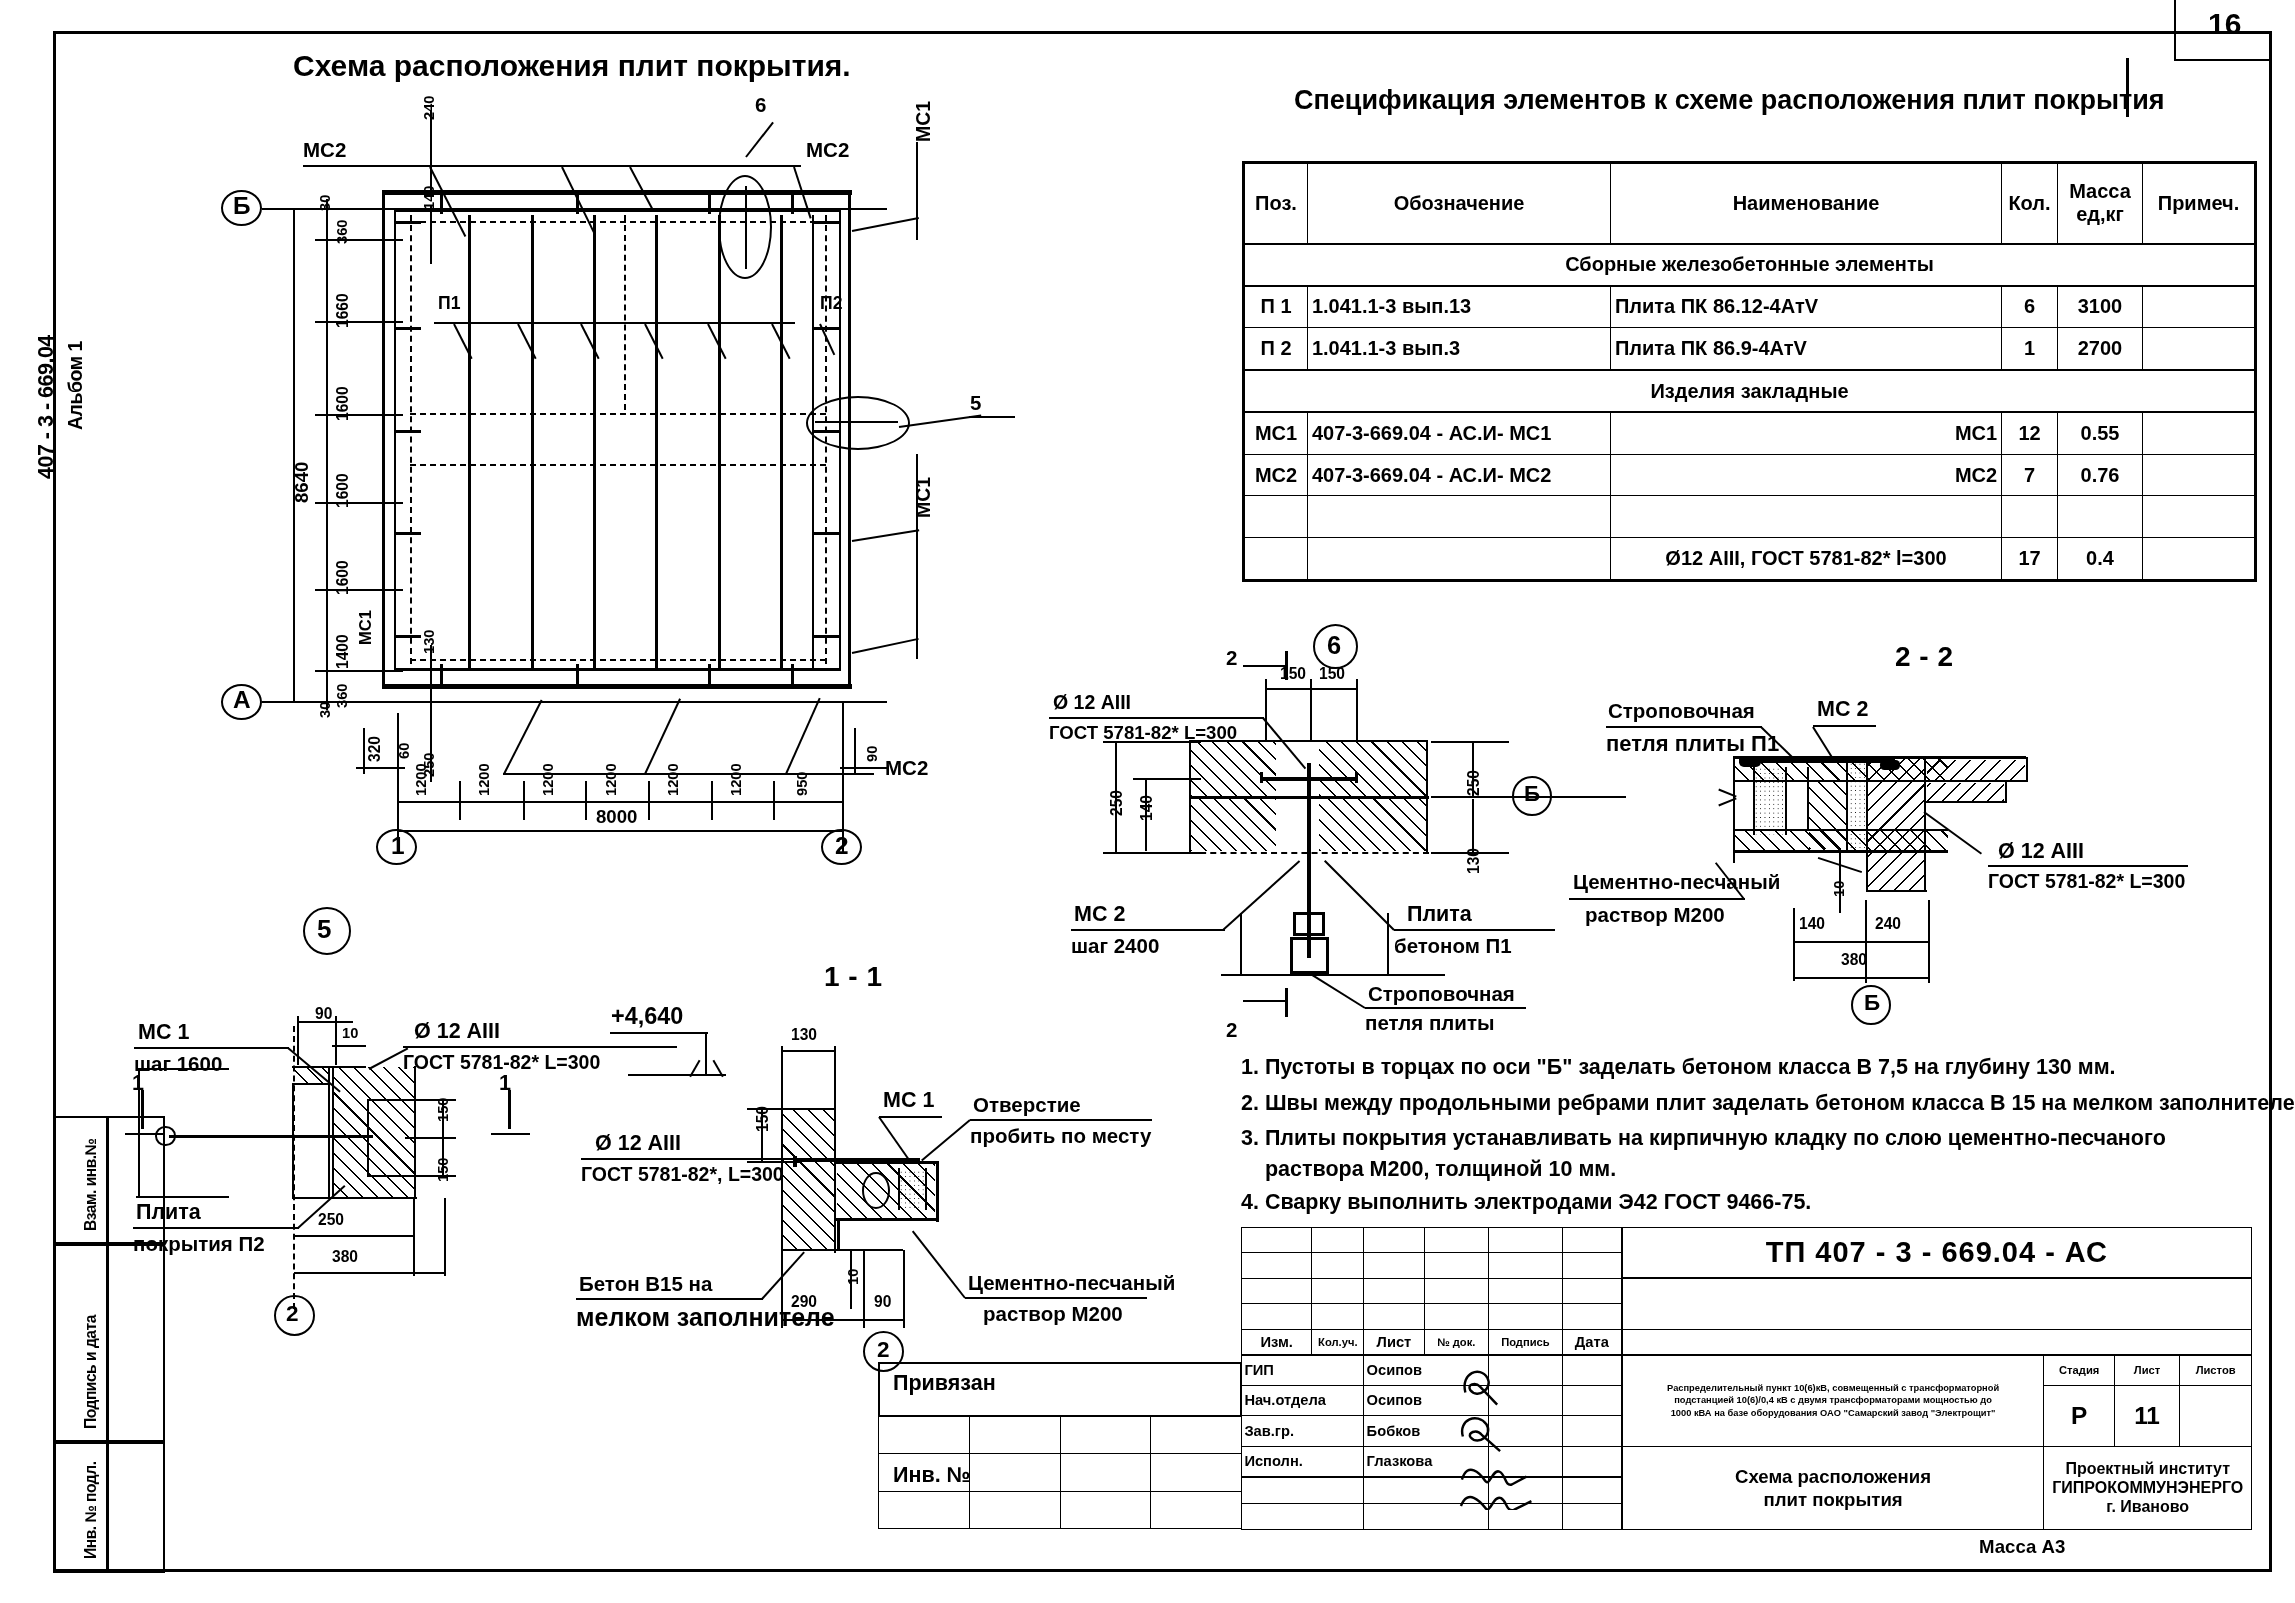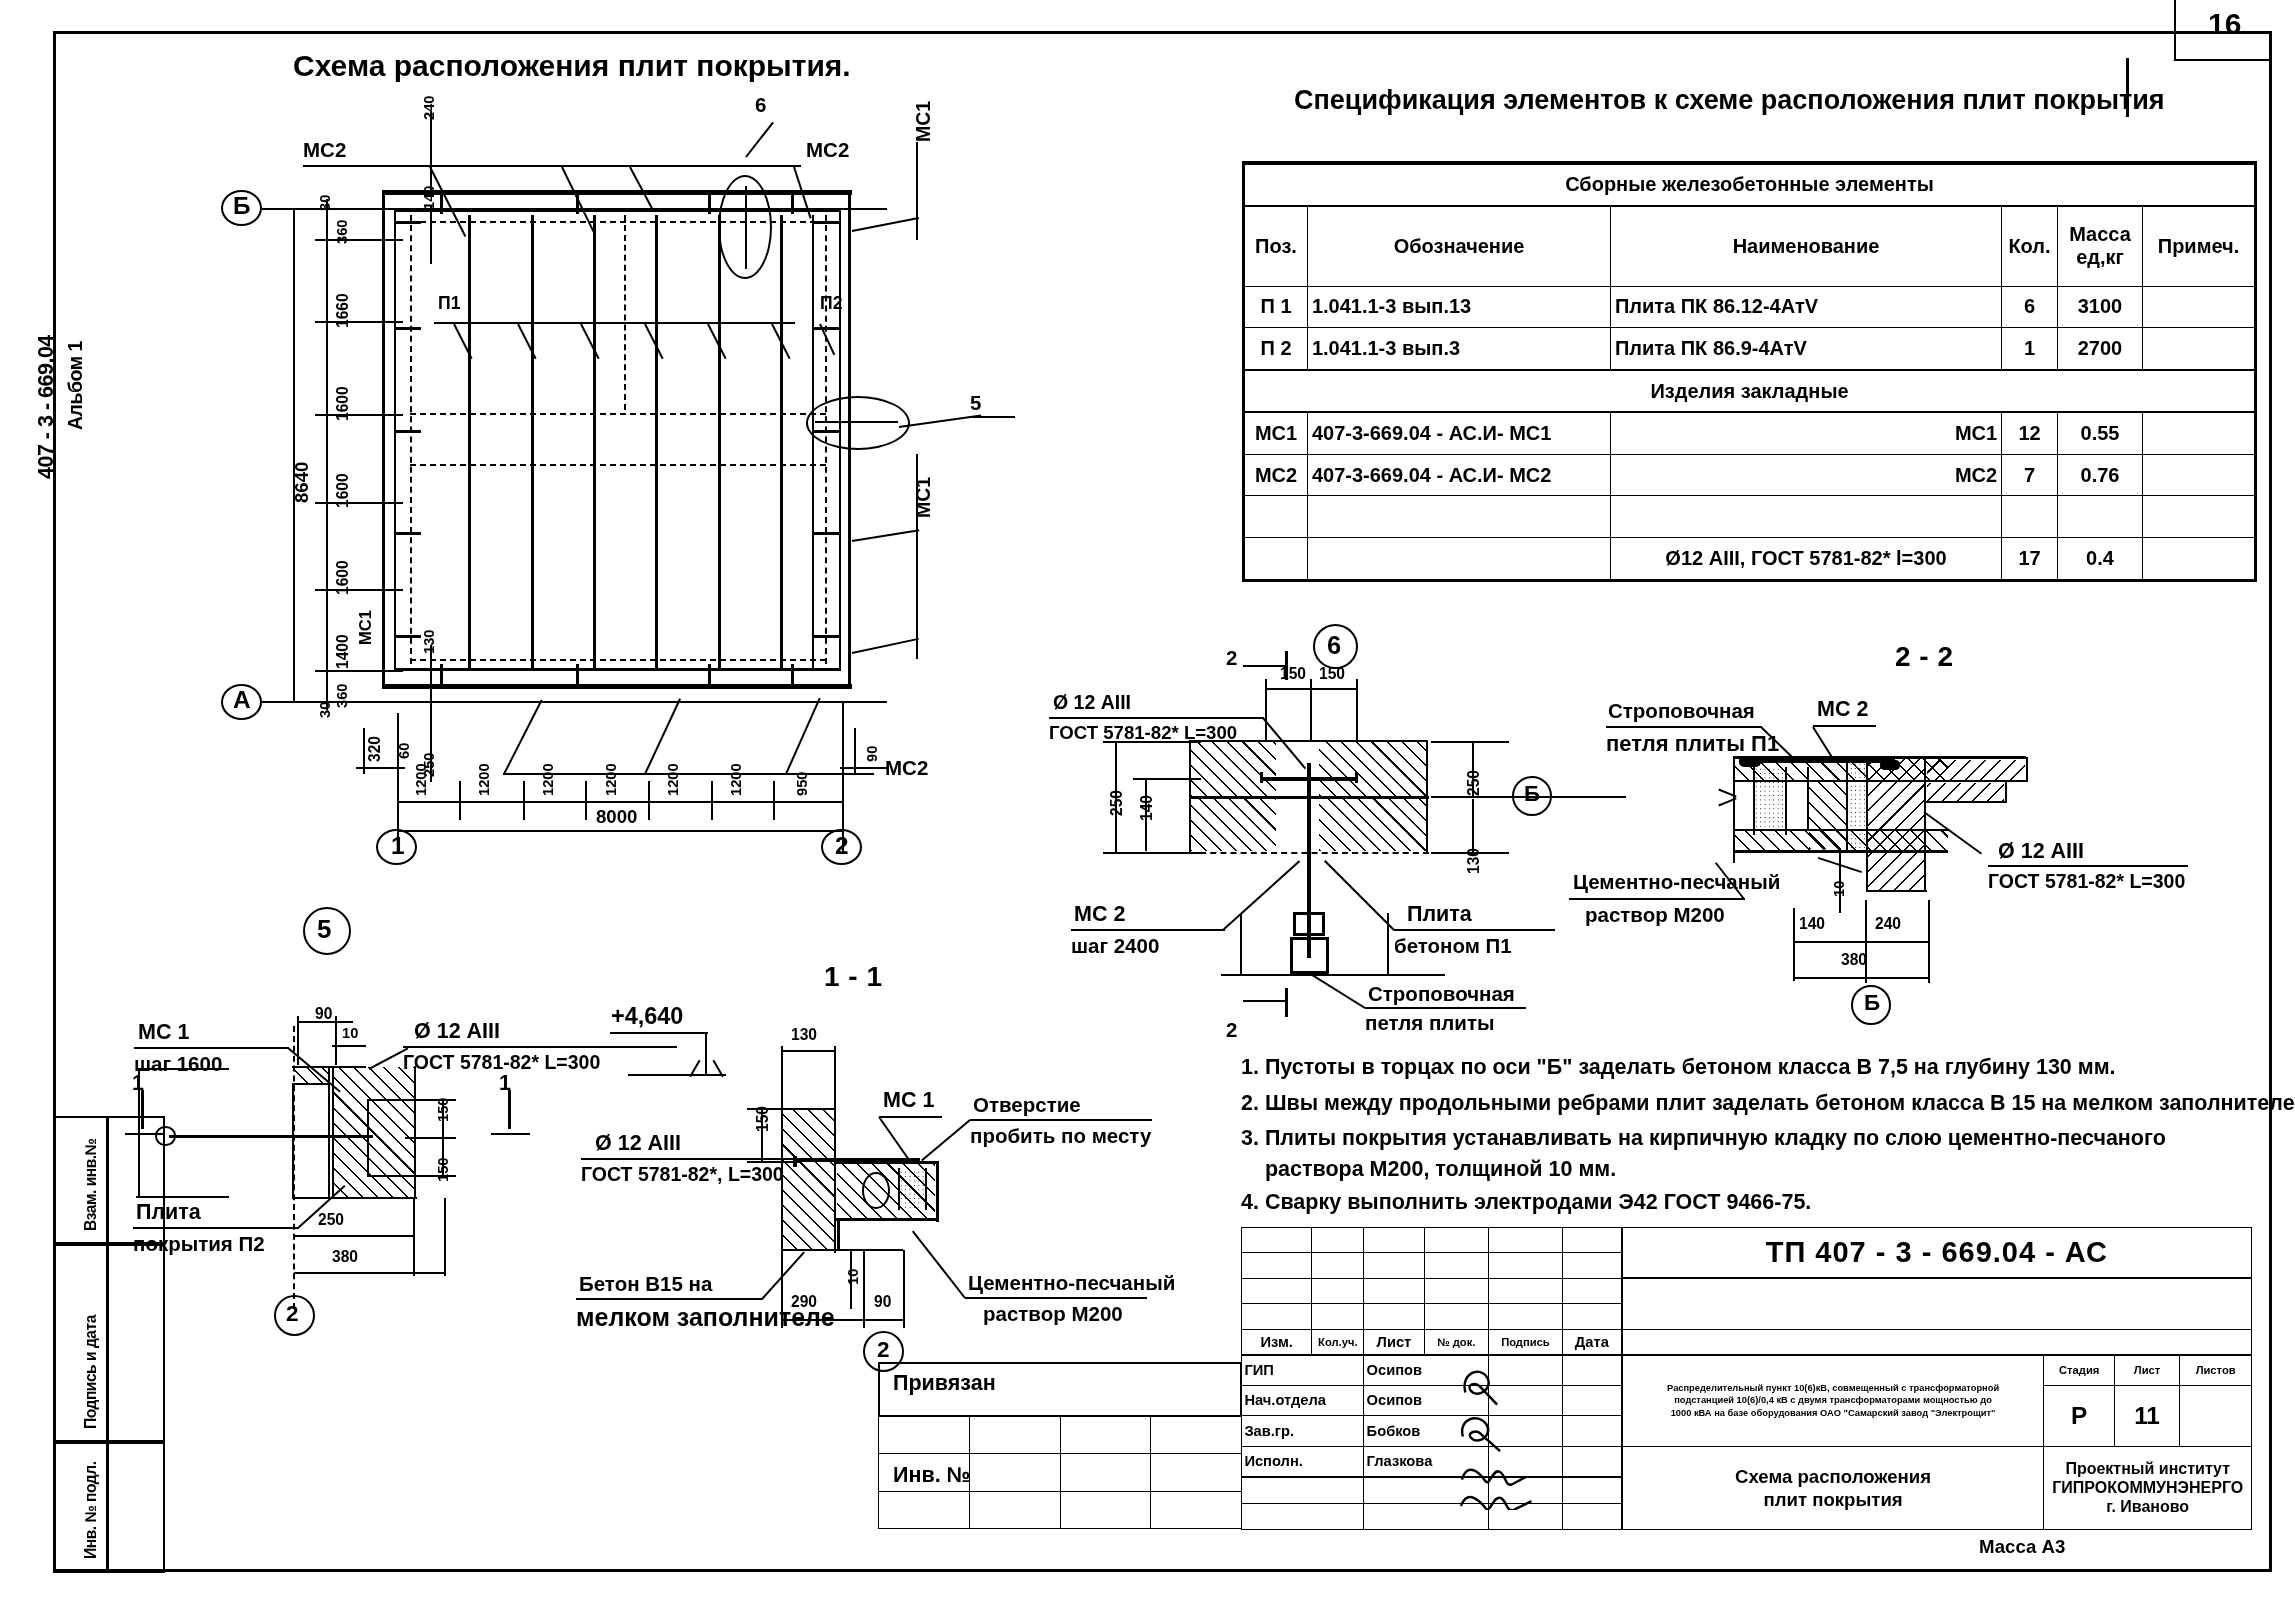--- a/index.html
+++ b/index.html
@@ -281,32 +281,32 @@
       <colgroup>
         <col style="width:63px">
           <col style="width:303px">
           <col style="width:391px">
         <col style="width:56px">
           <col style="width:85px">
           <col style="width:112px">
       </colgroup>
       <tbody>
           <tr>
-        <td colspan="6" class="c-center" style="height:34px;border-top:2.9px solid #000;border-bottom:2.9px solid #000;">Сборные железобетонные элементы</td>
-      </tr>
-      <tr>
         <th class="hdrcell">Поз.</th>
         <th class="hdrcell">Обозначение</th>
         <th class="hdrcell">Наименование</th>
         <th class="hdrcell">Кол.</th>
         <th class="hdrcell">
           <div>Масса</div>
           <div>ед,кг</div>
         </th>
         <th class="hdrcell">Примеч.</th>
+      </tr>
+      <tr>
+        <td colspan="6" class="c-center" style="height:34px;border-top:2.9px solid #000;border-bottom:2.9px solid #000;">Сборные железобетонные элементы</td>
       </tr>
       <tr>
         <td class="c-center" style="height:35px">П 1</td>
         <td>1.041.1-3   вып.13</td>
         <td>Плита ПК 86.12-4АтV</td>
         <td class="c-center">6</td>
         <td class="c-center">3100</td>
         <td></td>
       </tr>
       <tr>

